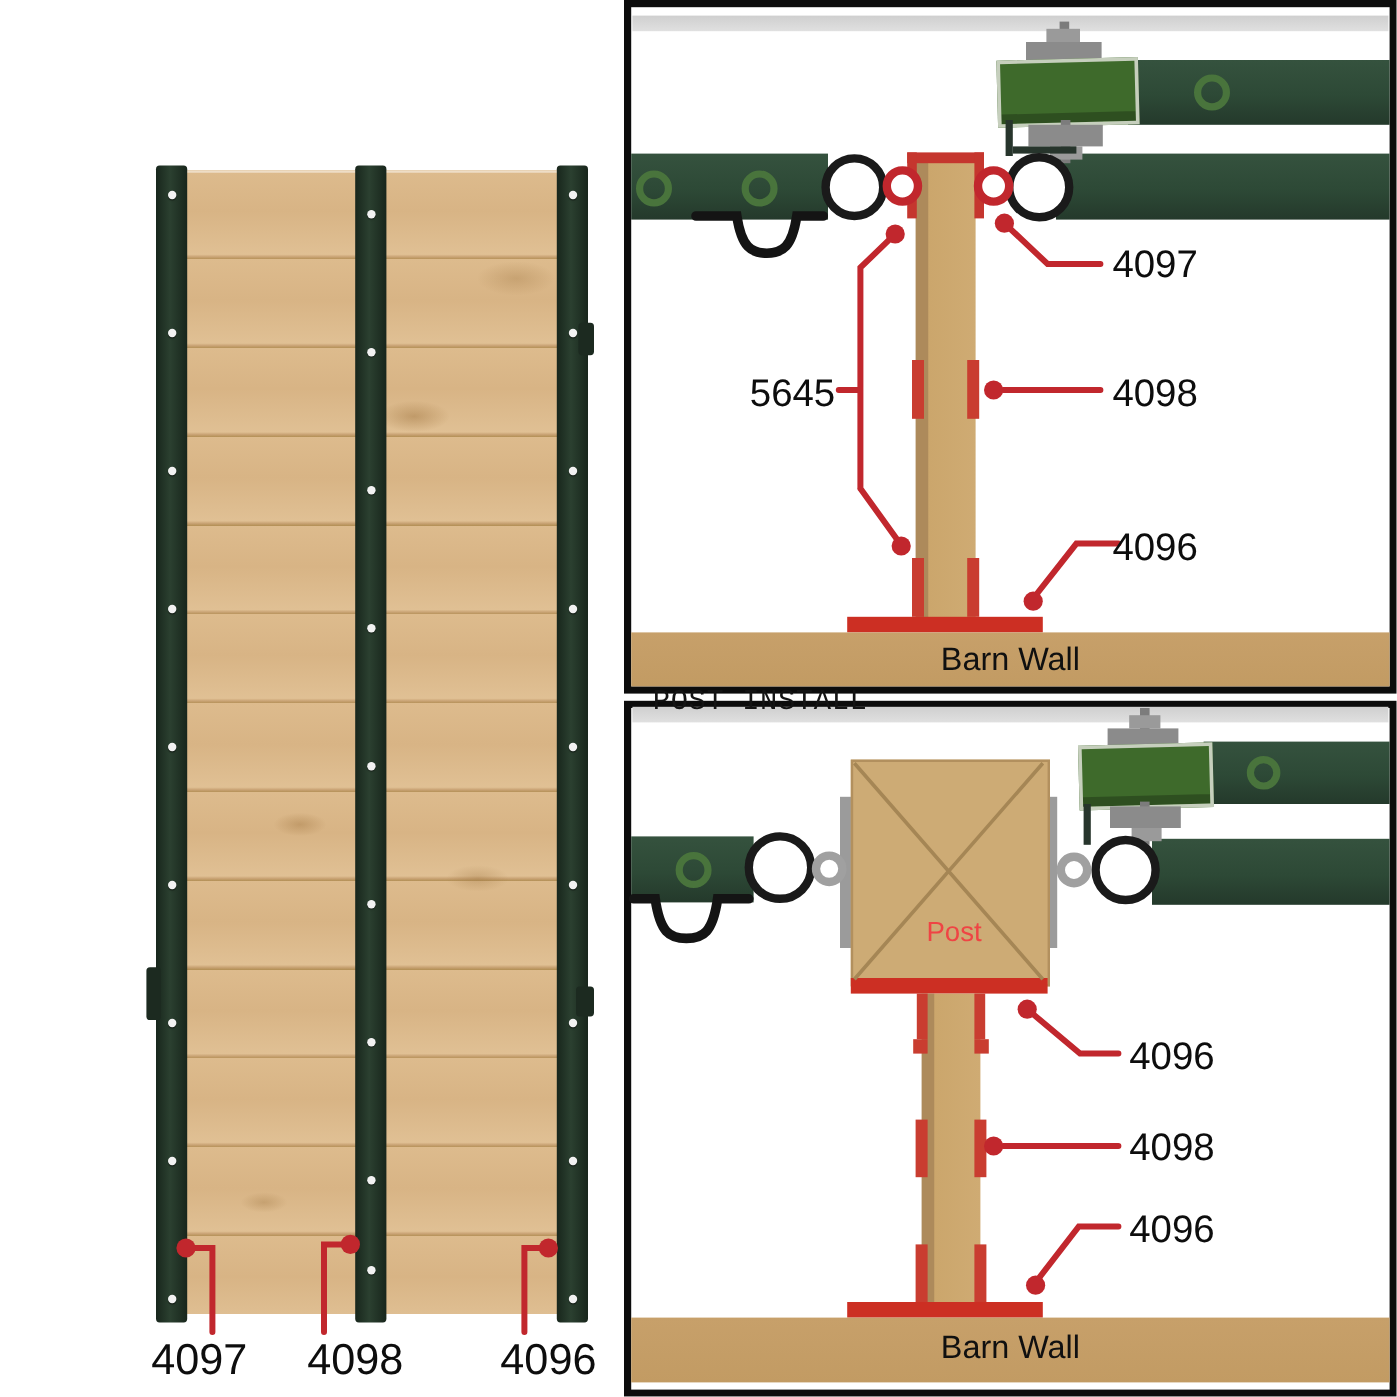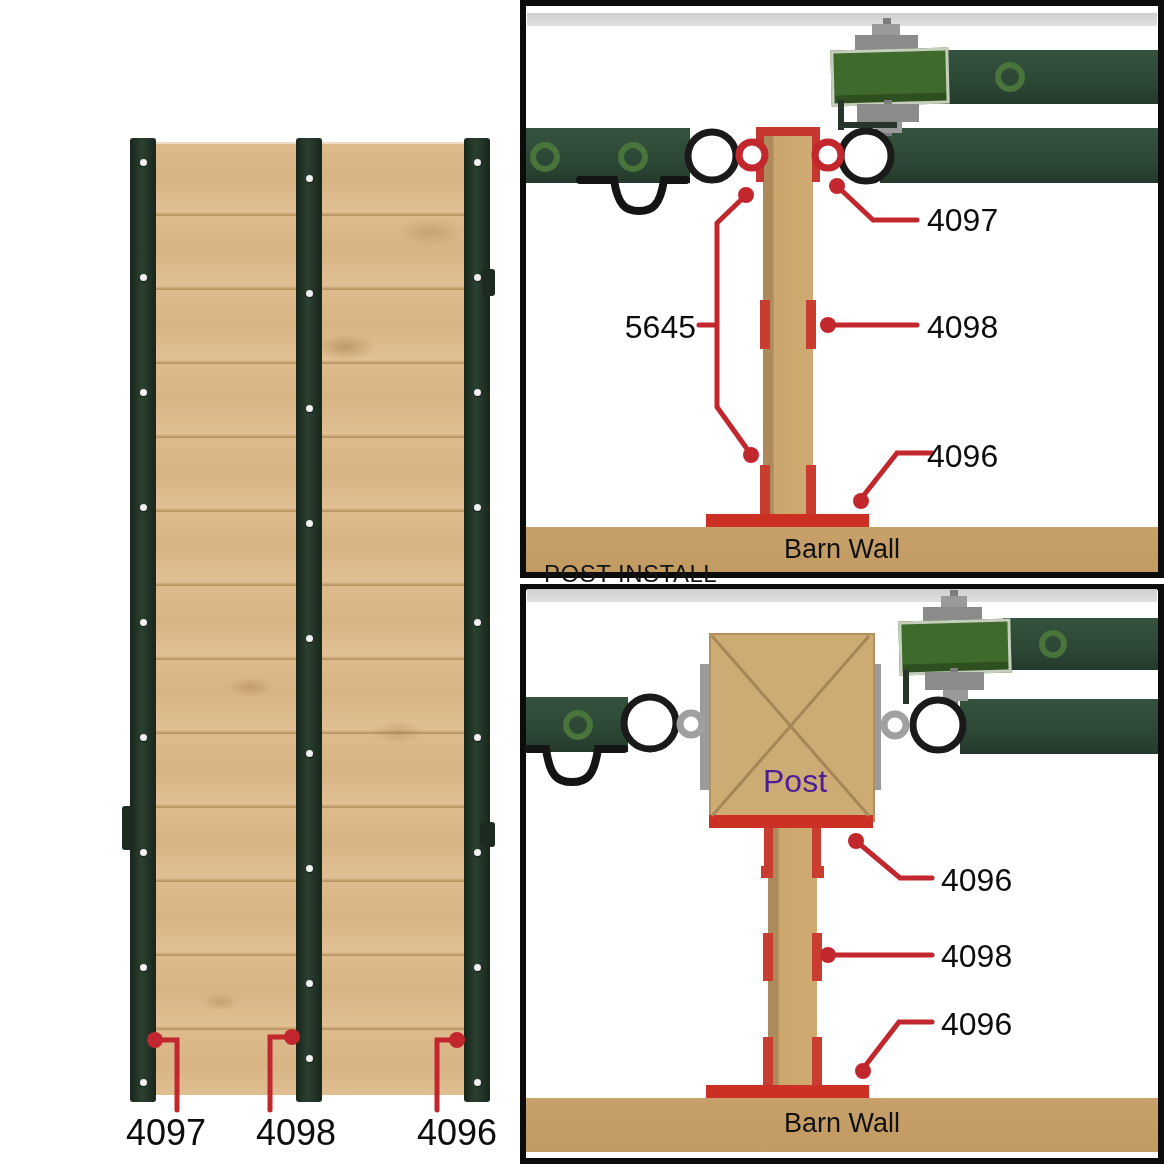--- a/index.html
+++ b/index.html
@@ -46,21 +46,21 @@
   .bw-label{width:632px;text-align:center;font-size:27px;color:#101010;z-index:60;}
   
   .redpart{background:#c93d30;}
   .redplate{background:#cc2f23;}
   .cap-frame{border:8px solid #c5362e;border-top-width:9px;border-bottom:none;background:transparent;}
   
   .lbl{font-size:32px;color:#0d0d0d;z-index:60;}
   .lblL{font-size:36px;}
   #svg-overlay{left:0;top:0;z-index:50;pointer-events:none;}
   #postsq{background:#cdab75;border:2px solid #b2905e;}
-  #post-label{font-size:32px;color:#4c1d95;z-index:60;}
+  #post-label{font-size:23px;color:#ef4444;z-index:60;}
 </style>
 </head>
 <body>
 
 <div id="root">
 
   <div class="abs" id="title">
   </div>
 
   <div class="abs" id="photo">
@@ -131,21 +131,21 @@
   <div class="abs barnwall" style="top:527px;height:45px;"></div>
   <div class="abs bw-label" style="left:526px;top:534px;">Barn Wall</div>
 
   <div class="abs lbl" style="left:927px;top:202px;width:100px;">4097</div>
   <div class="abs lbl" style="left:606px;top:309px;width:90px;text-align:right;">5645</div>
   <div class="abs lbl" style="left:927px;top:309px;width:100px;">4098</div>
   <div class="abs lbl" style="left:927px;top:438px;width:100px;">4096</div>
 
   <div class="abs panel" id="panel-post"></div>
   <div class="abs ceiling" style="top:589px;"></div>
-  <div class="abs heading" style="left:544px;top:560px;">POST INSTALL</div>
+  <div class="abs heading" style="left:544px;top:572px;font-family:Liberation Mono, monospace;">POST INSTALL</div>
 
   <div class="abs rail" style="left:526px;top:697px;width:102px;height:55px;"></div>
   <div class="abs rail" style="left:960px;top:699px;width:198px;height:55px;"></div>
   <div class="abs rail" style="left:1003px;top:618px;width:155px;height:52px;"></div>
 
   <div class="abs pin" style="left:950px;top:590px;width:8px;height:32px;"></div>
   <div class="abs clampS" style="left:941px;top:596px;width:26px;height:11px;"></div>
   <div class="abs clamp" style="left:923px;top:607px;width:59px;height:16px;"></div>
   <div class="abs gbox" style="left:899px;top:620px;width:106px;height:48px;transform:rotate(-1.5deg);"></div>
   <div class="abs pin" style="left:950px;top:668px;width:8px;height:36px;"></div>

